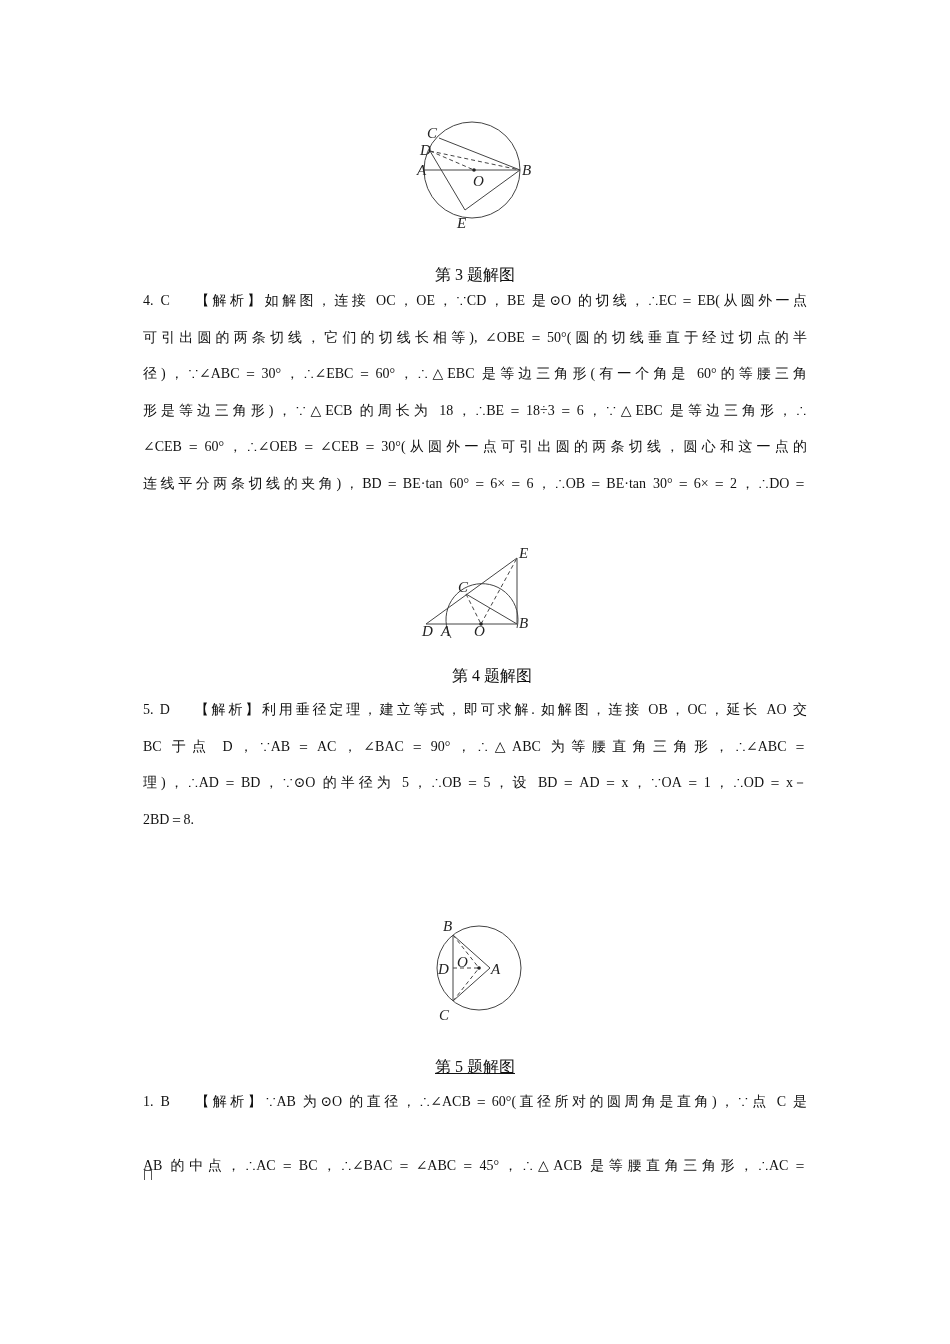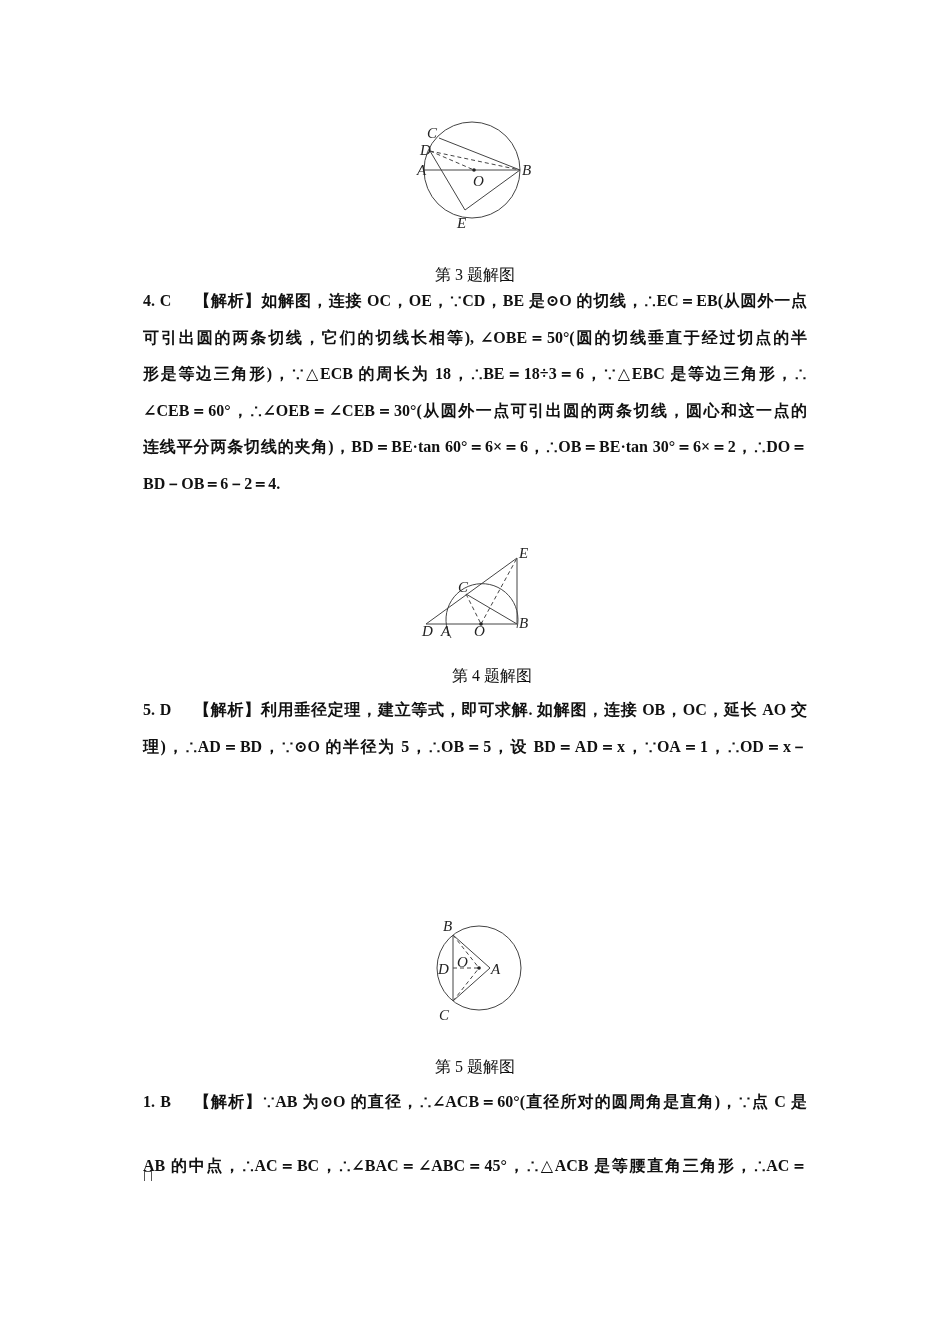--- a/index.html
+++ b/index.html
@@ -10,21 +10,21 @@
   }
   .figure { position: absolute; }
   .figure svg { display: block; overflow: visible; }
   .figure text { font-family: "Liberation Serif", serif; font-style: italic; font-size: 15px; fill: #222; }
   .caption {
     position: absolute; left: 0; width: 950px; text-align: center;
     font-size: 16px; line-height: 20px;
   }
   .para {
     position: absolute; left: 143px; width: 664px;
-    font-size: 16px; line-height: 36.5px; text-align: justify; font-weight: bold;
+    font-size: 14px; line-height: 36.5px; text-align: justify;
   }
   .para .line { display: block; white-space: nowrap; height: 36.5px; text-align-last: justify; }
   .para .line.last { text-align-last: left; }
   .para .line.tall { height: 57px; line-height: 57px; }
   .num { margin-right: 22px; }
   .arc-mark { position: relative; display: inline-block; }
   .arc-mark::before {
     content: ""; position: absolute; left: 1px; top: 0px; width: 6px; height: 9px;
     border: 1px solid #555; border-bottom: none;
   }
@@ -48,24 +48,24 @@
     <text x="63" y="68">O</text>
     <text x="112" y="57">B</text>
     <text x="47" y="110">E</text>
   </svg>
 </div>
 <div class="caption" style="top:265px;">第 3 题解图</div>
 
 <div class="para" style="top:283px;">
   <span class="line"><span class="num">4. C</span><span>【解析】如解图，连接 OC，OE，∵CD，BE 是⊙O 的切线，∴EC＝EB(从圆外一点</span></span>
   <span class="line">可引出圆的两条切线，它们的切线长相等), ∠OBE＝50°(圆的切线垂直于经过切点的半</span>
+  <span class="line">径)，∵∠ABC＝30°，∴∠EBC＝60°，∴△EBC 是等边三角形(有一个角是 60°的等腰三角</span>
   <span class="line">形是等边三角形)，∵△ECB 的周长为 18，∴BE＝18÷3＝6，∵△EBC 是等边三角形，∴</span>
   <span class="line">∠CEB＝60°，∴∠OEB＝∠CEB＝30°(从圆外一点可引出圆的两条切线，圆心和这一点的</span>
   <span class="line">连线平分两条切线的夹角)，BD＝BE·tan 60°＝6×＝6，∴OB＝BE·tan 30°＝6×＝2，∴DO＝</span>
-  <span class="line last">BD－OB＝6－2＝4.</span>
 </div>
 
 <div class="figure" style="left:418px; top:548px; width:120px; height:95px;">
   <svg width="120" height="95" viewBox="0 0 120 95">
     <path d="M 33 90 A 36 36 0 1 1 99 80" fill="none" stroke="#444" stroke-width="1"></path>
     <line x1="8" y1="76" x2="99" y2="76" stroke="#444" stroke-width="1"></line>
     <line x1="8" y1="76" x2="99" y2="10" stroke="#444" stroke-width="1"></line>
     <line x1="99" y1="10" x2="99" y2="76" stroke="#444" stroke-width="1"></line>
     <line x1="48" y1="46" x2="99" y2="76" stroke="#444" stroke-width="1"></line>
     <line x1="48" y1="46" x2="63" y2="76" stroke="#444" stroke-width="1" stroke-dasharray="4,3"></line>
@@ -76,38 +76,40 @@
     <text x="4" y="88">D</text>
     <text x="23" y="88">A</text>
     <text x="56" y="88">O</text>
     <text x="101" y="80">B</text>
   </svg>
 </div>
 <div class="caption" style="top:666px;margin-left:17px;">第 4 题解图</div>
 
 <div class="para" style="top:692px;">
   <span class="line"><span class="num">5. D</span><span>【解析】利用垂径定理，建立等式，即可求解. 如解图，连接 OB，OC，延长 AO 交</span></span>
+  <span class="line">BC 于点 D，∵AB＝AC，∠BAC＝90°，∴△ABC 为等腰直角三角形，∴∠ABC＝</span>
   <span class="line">理)，∴AD＝BD，∵⊙O 的半径为 5，∴OB＝5，设 BD＝AD＝x，∵OA＝1，∴OD＝x－</span>
+  <span class="line last">2BD＝8.</span>
 </div>
 
 <div class="figure" style="left:424px; top:914px; width:105px; height:110px;">
   <svg width="105" height="110" viewBox="0 0 105 110">
     <circle cx="55" cy="54" r="42" fill="none" stroke="#444" stroke-width="1"></circle>
     <line x1="29" y1="21" x2="29" y2="87" stroke="#444" stroke-width="1"></line>
     <line x1="29" y1="21" x2="66" y2="54" stroke="#444" stroke-width="1"></line>
     <line x1="29" y1="87" x2="66" y2="54" stroke="#444" stroke-width="1"></line>
     <line x1="29" y1="54" x2="55" y2="54" stroke="#444" stroke-width="1" stroke-dasharray="4,3"></line>
     <line x1="29" y1="21" x2="55" y2="54" stroke="#444" stroke-width="1" stroke-dasharray="4,3"></line>
     <line x1="29" y1="87" x2="55" y2="54" stroke="#444" stroke-width="1" stroke-dasharray="4,3"></line>
     <circle cx="55" cy="54" r="1.8" fill="#222"></circle>
     <text x="19" y="17">B</text>
     <text x="33" y="53">O</text>
     <text x="14" y="60">D</text>
     <text x="67" y="60">A</text>
     <text x="15" y="106">C</text>
   </svg>
 </div>
-<div class="caption" style="top:1057px;">第 5 题解图</div>
+<div class="caption" style="top:1057px;text-decoration:underline;">第 5 题解图</div>
 
 <div class="para" style="top:1084px;">
   <span class="line"><span class="num">1. B</span><span>【解析】∵AB 为⊙O 的直径，∴∠ACB＝60°(直径所对的圆周角是直角)，∵点 C 是</span></span>
   <span class="line tall" style="margin-top:16px;"><span class="arc-mark"></span><span>AB 的中点，∴AC＝BC，∴∠BAC＝∠ABC＝45°，∴△ACB 是等腰直角三角形，∴AC＝</span></span>
 </div>
 
 </body></html>

